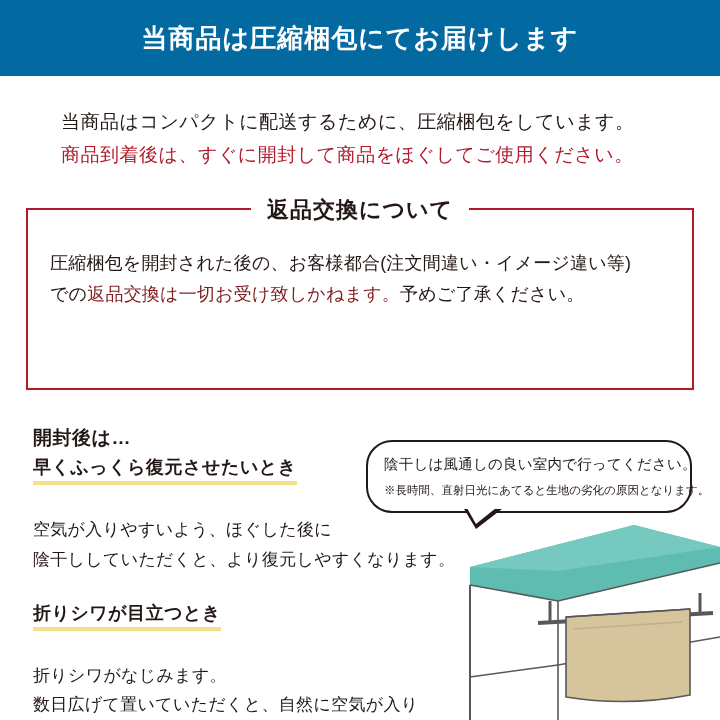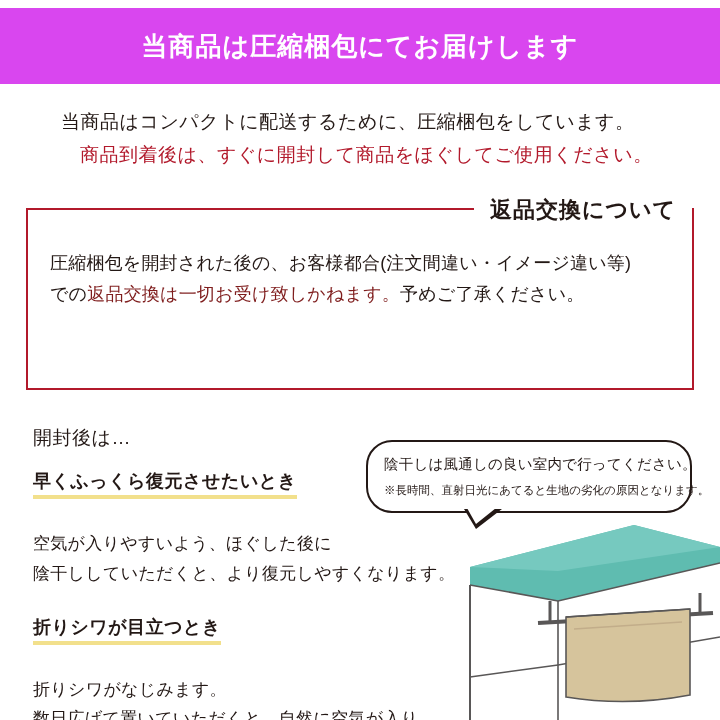--- a/index.html
+++ b/index.html
@@ -21,25 +21,24 @@
     box-sizing: border-box;
   }
 
   
   .header {
     position: absolute;
     left: 0;
     top: 0;
     width: 720px;
     height: 76px;
-    background: #d946ef;
+    background: #0369a1;
     display: flex;
     align-items: center;
     justify-content: center;
-    margin-top: 8px;
   }
   .header-title {
     color: #ffffff;
     font-size: 26px;
     font-weight: bold;
     letter-spacing: 1px;
   }
 
   
   .intro {
@@ -50,41 +49,40 @@
   }
   .intro-line {
     font-size: 19px;
     line-height: 1.75;
     letter-spacing: 0.5px;
     color: #231815;
     white-space: nowrap;
   }
   .intro-line.accent {
     color: #b2192b;
-    margin-left: 19px;
   }
 
   
   .return-box {
     position: absolute;
     left: 26px;
     top: 208px;
     width: 668px;
     height: 182px;
     border: 2px solid #b2192b;
     box-sizing: border-box;
   }
   .return-title-wrap {
     position: absolute;
     left: 0;
     top: -15px;
     width: 100%;
     display: flex;
     align-items: center;
-    justify-content: flex-end;
+    justify-content: center;
   }
   .return-title {
     background: #ffffff;
     padding: 0 16px;
     font-size: 22px;
     font-weight: bold;
     color: #231815;
     letter-spacing: 1px;
   }
   .return-body {
@@ -115,23 +113,23 @@
 
   
   .after {
     position: absolute;
     left: 33px;
     top: 425px;
     width: 400px;
   }
   .after-heading {
     font-size: 19px;
-    font-weight: normal;
+    font-weight: bold;
     letter-spacing: 0.5px;
-    margin-bottom: 18px;
+    margin-bottom: 4px;
   }
   .sub-heading {
     display: inline-block;
     font-size: 18px;
     font-weight: bold;
     letter-spacing: 0.5px;
     border-bottom: 4px solid #f2e08c;
     padding-bottom: 2px;
     margin-bottom: 30px;
   }

